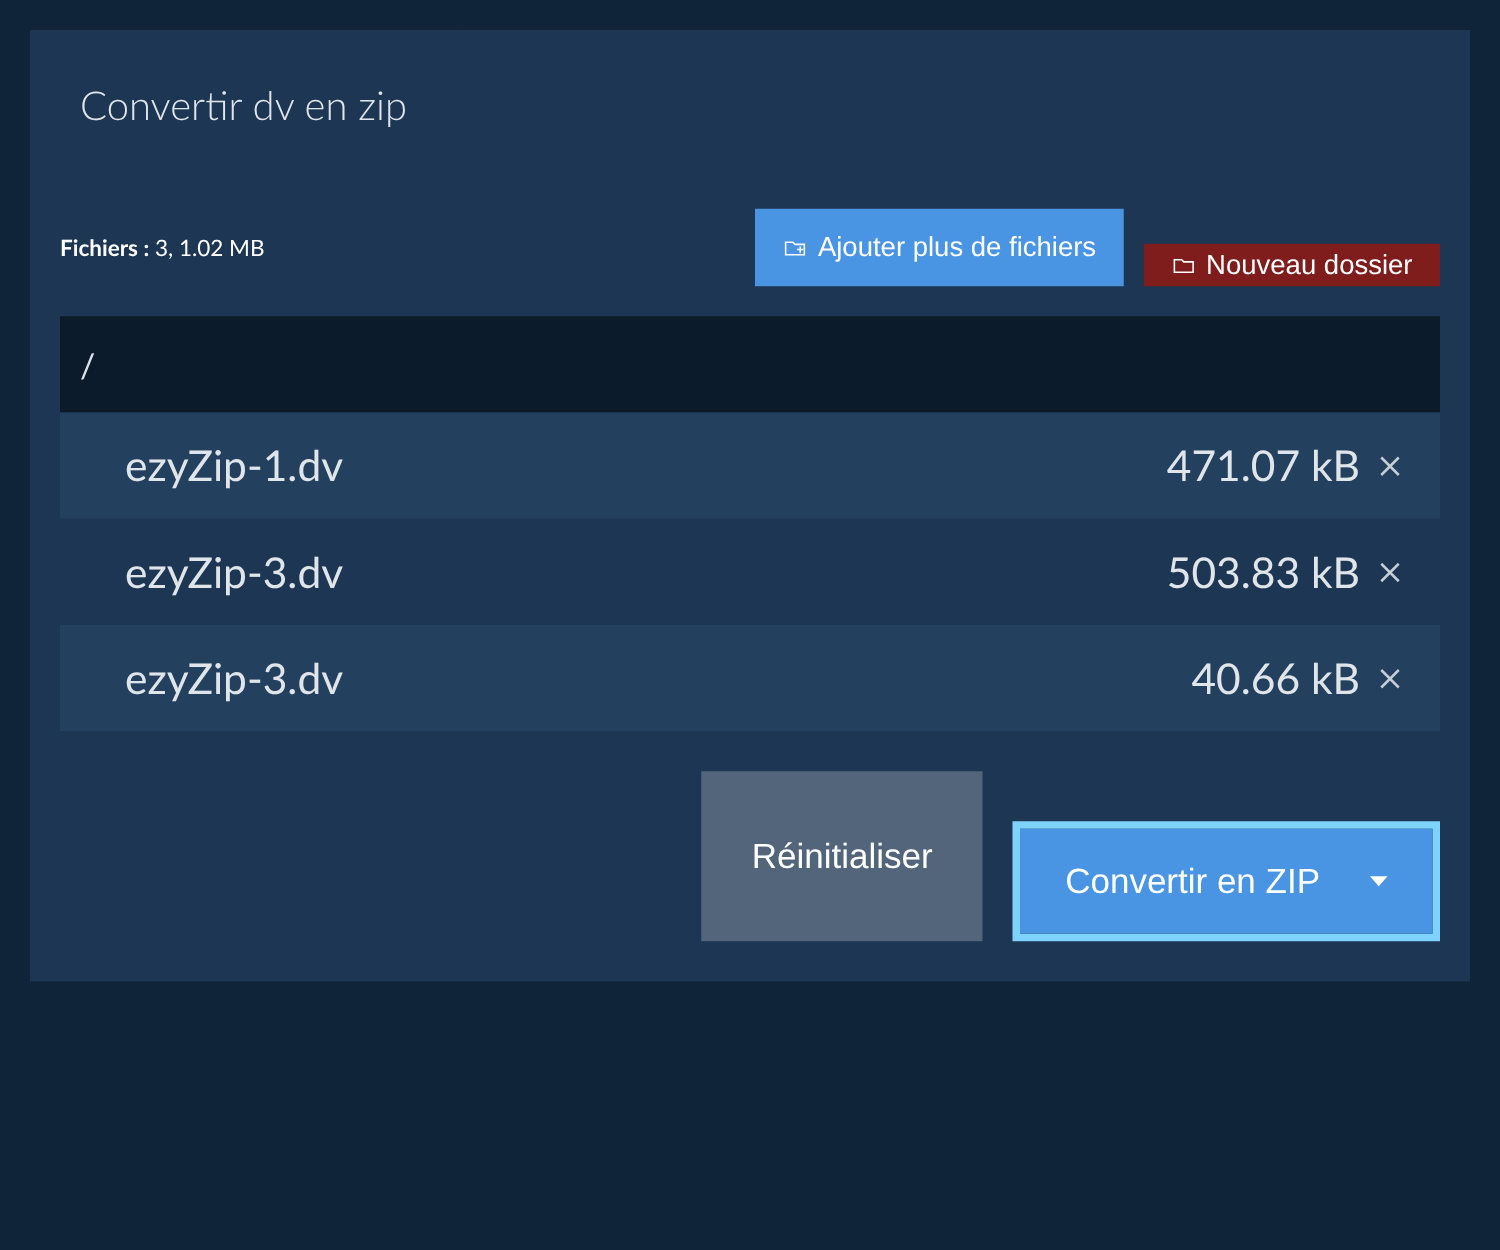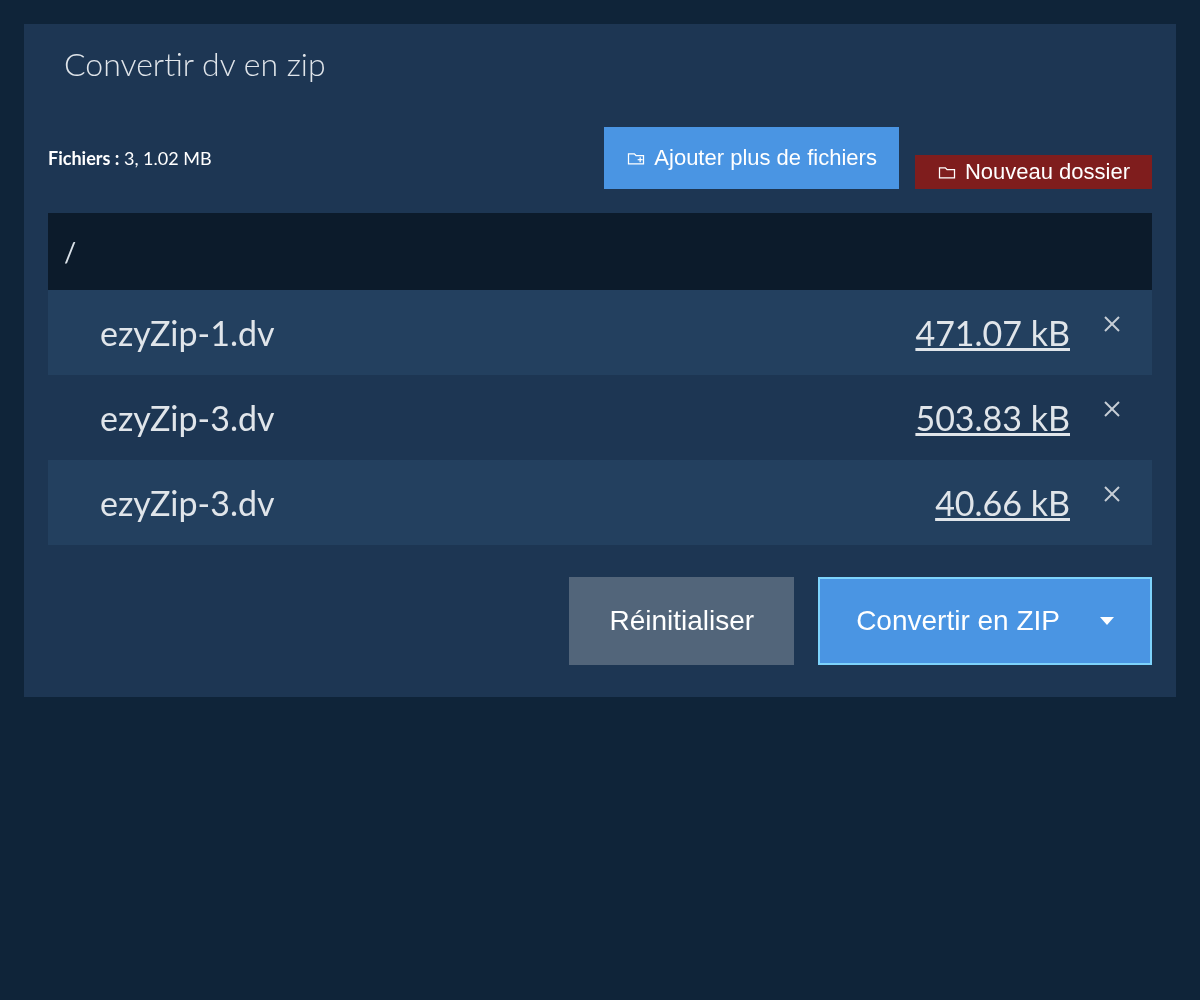--- a/index.html
+++ b/index.html
@@ -17,21 +17,21 @@
     }
     
     .panel {
       background-color: #1d3653;
       width: 100%;
     }
     
     .tab-header {
       background-color: #1d3653;
       display: inline-block;
-      padding: 20px 40px;
+      padding: 40px 40px;
       font-size: 32px;
       font-weight: 300;
       color: #e0e5ea;
     }
     
     .panel-body {
       background-color: #1d3653;
       padding: 24px;
     }
     
@@ -113,22 +113,22 @@
     .file-row:nth-child(even) {
       background-color: #1d3653;
     }
     
     .file-name {
       padding-left: 24px;
     }
     
     .file-meta {
       display: flex;
-      gap: 30px;
-      text-decoration: underline;
+      align-items: center;
+      gap: 12px;
     }
     
     .file-size {
       color: #e0e5ea;
     }
     
     .remove-icon {
       width: 24px;
       height: 24px;
       stroke: #c7ced6;
@@ -153,22 +153,23 @@
       display: inline-flex;
       align-items: center;
       gap: 40px;
     }
     
     .btn-reset {
       background-color: #52657a;
     }
     
     .btn-convert-wrapper {
-      border: 2px solid #7dd3fc;
+      border: 6px solid #7dd3fc;
       display: inline-block;
+      margin-top: 40px;
     }
     
     .btn-convert {
       background-color: #4a95e3;
       padding: 26px 36px;
     }
     
     .caret-down {
       width: 0;
       height: 0;

